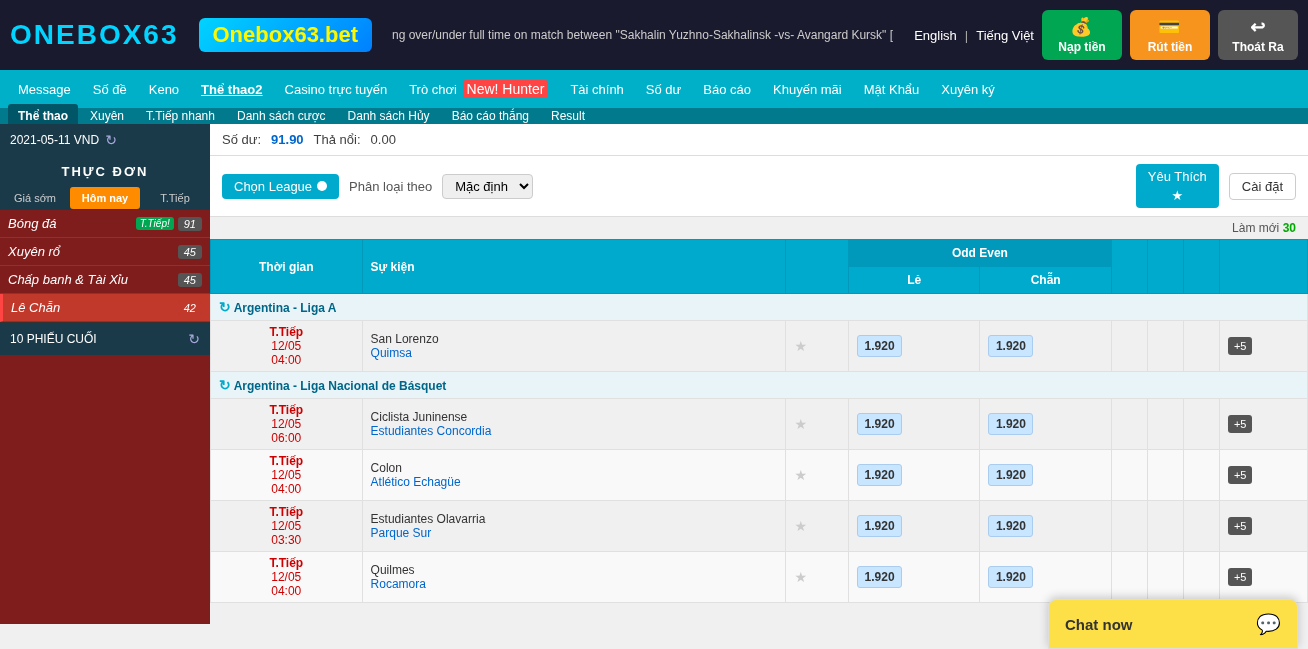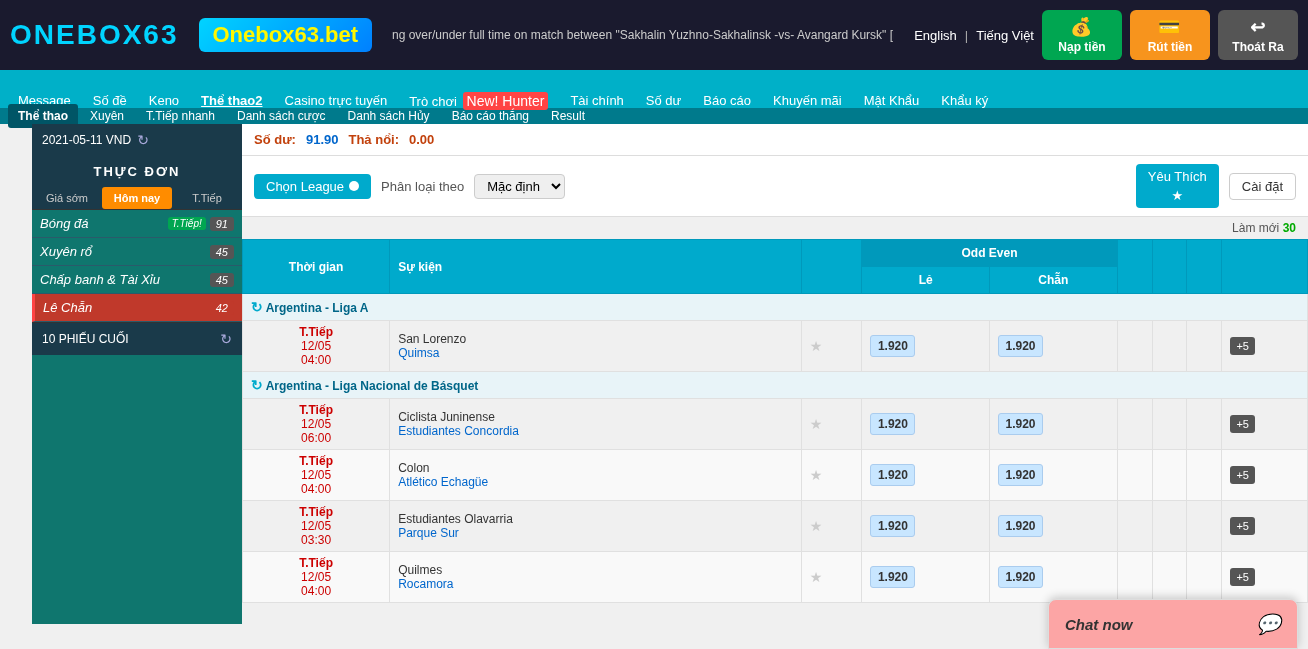--- a/index.html
+++ b/index.html
@@ -64,20 +64,21 @@
     }
     .btn-green { background: #00a651; color: #fff; }
     .btn-orange { background: #f7941d; color: #fff; }
     .btn-gray { background: #555; color: #fff; }
     .action-btn .icon { font-size: 18px; margin-bottom: 2px; }
 
     
     .main-nav {
       background: #00b0c8;
       display: flex;
+      align-items: center;
       gap: 2px;
       padding: 17px 8px;
       height: 38px;
     }
     .main-nav a {
       color: #fff;
       text-decoration: none;
       padding: 6px 10px;
       font-size: 13px;
       white-space: nowrap;
@@ -117,24 +118,23 @@
     
     .main-layout {
       display: flex;
       width: 100%;
     }
 
     
     .sidebar {
       width: 210px;
       min-width: 210px;
-      background: #0f766e;
+      background: #7f1d1d;
       color: #fff;
       min-height: 500px;
-      margin-left: 32px;
     }
     .sidebar-date-row {
       display: flex;
       align-items: center;
       padding: 8px 10px;
       background: #1a3a4a;
       font-size: 12px;
       color: #fff;
       gap: 6px;
     }
@@ -219,22 +219,21 @@
     .content-header {
       background: #fff;
       padding: 8px 12px;
       display: flex;
       align-items: center;
       gap: 10px;
       border-bottom: 1px solid #ddd;
     }
     .balance-info {
       font-size: 13px;
-      color: #c2410c;
-      font-weight: bold;
+      color: #404040;
     }
     .balance-value { font-weight: bold; color: #0066cc; }
 
     .filter-row {
       background: #fff;
       padding: 8px 12px;
       display: flex;
       align-items: center;
       gap: 10px;
       border-bottom: 1px solid #ddd;
@@ -347,31 +346,30 @@
       cursor: pointer;
       font-size: 11px;
     }
     .alt-row { background: #f9f9f9; }
 
     
     .chat-widget {
       position: fixed;
       bottom: 0;
       right: 10px;
-      background: #fca5a5;
+      background: #fde047;
       border: 1px solid #ddd;
       border-radius: 8px 8px 0 0;
       box-shadow: 0 -2px 10px rgba(0,0,0,0.2);
       width: 250px;
       display: flex;
       align-items: center;
       padding: 12px 16px;
       gap: 20px;
       cursor: pointer;
-      font-style: italic;
     }
     .chat-label { flex: 1; font-size: 15px; font-weight: bold; color: #333; }
     .chat-icon { font-size: 20px; color: #555; }
   </style>
 </head>
 <body>
 
 <div class="top-header">
   <div class="logo">ONEBOX63</div>
   <div class="logo-badge">Onebox63.bet</div>
@@ -405,21 +403,21 @@
   <a href="#">Casino trực tuyến</a>
   <a href="#">
     <span>Trò chơi</span>
     <span class="new-badge">New! Hunter</span>
   </a>
   <a href="#">Tài chính</a>
   <a href="#">Số dư</a>
   <a href="#">Báo cáo</a>
   <a href="#">Khuyến mãi</a>
   <a href="#">Mật Khẩu</a>
-  <a href="#">Khẩu ký</a>
+  <a href="#">Xuyên ký</a>
 </nav>
 
 <nav class="sub-nav">
   <a href="#" class="active">Thể thao</a>
   <a href="#">Xuyên</a>
   <a href="#">T.Tiếp nhanh</a>
   <a href="#">Danh sách cược</a>
   <a href="#">Danh sách Hủy</a>
   <a href="#">Báo cáo thắng</a>
   <a href="#">Result</a>

